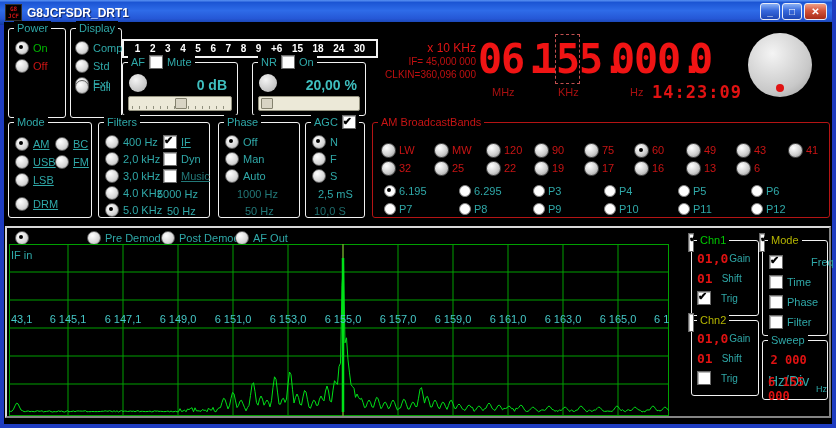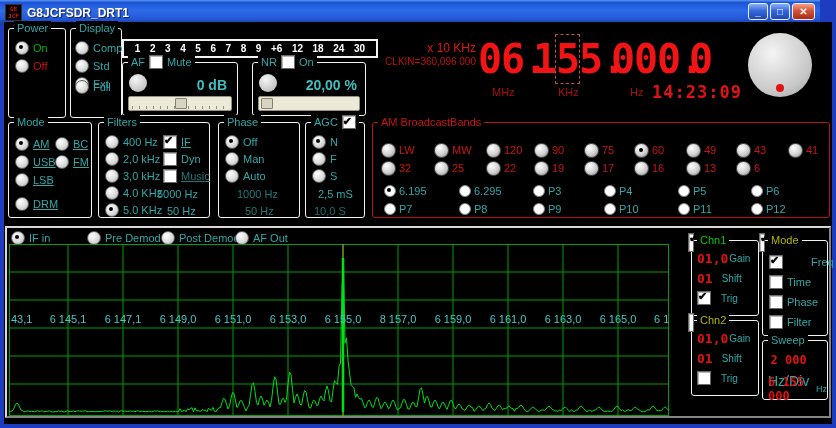--- a/index.html
+++ b/index.html
@@ -1,19 +1,19 @@
 <!DOCTYPE html>
 <html><head>
 <meta charset="utf-8">
 <style>
   html,body{margin:0;padding:0;background:#404040;}
   .win{position:relative;width:836px;height:428px;font-family:"Liberation Sans",sans-serif;
        background:#1E3CC0;overflow:hidden;-webkit-font-smoothing:antialiased;}
   
-  .titlebar{position:absolute;left:0;top:0;right:16px;height:25px;
+  .titlebar{position:absolute;left:0;top:0;right:4px;height:25px;
     background:linear-gradient(180deg,#5A93F4 0%,#1C55D4 10%,#2E6BE8 42%,#2557D6 75%,#123A9E 100%);
     display:flex;align-items:center;padding-left:5px;}
   .app-icon{width:15px;height:15px;background:#000;border:1px solid #303030;flex:none;
     font-family:"DejaVu Sans Mono",monospace;font-weight:bold;color:#D01414;font-size:6px;
     line-height:7px;text-align:center;overflow:hidden;}
   .title-text{color:#fff;font-weight:bold;font-size:12px;margin-left:5px;text-shadow:1px 1px 1px #0A1E60;}
   .winbtns{position:absolute;right:5px;top:3px;display:flex;gap:2px;}
   .winbtn{width:18px;height:15px;border-radius:3px;border:1px solid #E8ECF8;color:#fff;
     font-size:10px;font-weight:bold;display:flex;align-items:center;justify-content:center;line-height:1;}
   .btn-min,.btn-max{background:linear-gradient(180deg,#8AB0F4,#3668DC 45%,#1E46B4);}
@@ -134,21 +134,21 @@
       <span>1</span>
       <span>2</span>
       <span>3</span>
       <span>4</span>
       <span>5</span>
       <span>6</span>
       <span>7</span>
       <span>8</span>
       <span>9</span>
       <span>+6</span>
-      <span>12</span>
+      <span>15</span>
       <span>18</span>
       <span>24</span>
       <span>30</span>
     </div>
 
     <div class="grp" style="left:118px;top:40px;width:114px;height:52px;">
       <div class="legend">
         <span>AF</span>
         <span class="cb"></span>
         <span>Mute</span>
@@ -169,20 +169,21 @@
       </div>
       <div class="knob" style="left:6px;top:11px;width:18px;height:18px;"></div>
       <div class="tl" style="position:absolute;right:8px;top:14px;font-size:14px;font-weight:bold;color:#3FBFBF;">20,00 %</div>
       <div class="slider" style="left:5px;top:33px;width:100px;">
         <div class="sl-thumb" style="left:2px;"></div>
       </div>
     </div>
 
     <div class="redinfo" style="left:360px;top:19px;width:112px;">
       <div class="l1">x 10 KHz</div>
+      <div class="l2">IF=  45,000 000</div>
       <div class="l2">CLKIN=360,096 000</div>
     </div>
 
     <div class="freq" style="left:474px;top:12px;width:252px;height:50px;">
       <span class="dig seg">0</span>
       <span class="dig seg">6</span>
       <span class="dig dot seg">.</span>
       <span class="dig seg">1</span>
       <span class="dig seg hl">5</span>
       <span class="dig seg">5</span>
@@ -426,21 +427,21 @@
           <span class="plbl">P11</span>
         </div>
       <div class="bitem" style="left:378px;top:79px;">
           <span class="rdp"></span>
           <span class="plbl">P12</span>
         </div>
     </div>
 
     <div class="panel" style="left:1px;top:204px;width:822px;height:188px;">
 
-      <div class="row" style="left:4px;top:3px;">
+      <div class="row" style="left:4px;top:3px;flex-direction:column;">
         <span class="rd sel"></span>
         <span class="tl">IF in</span>
       </div>
       <div class="row" style="left:80px;top:3px;">
         <span class="rd"></span>
         <span class="tl">Pre Demod</span>
       </div>
       <div class="row" style="left:154px;top:3px;">
         <span class="rd"></span>
         <span class="tl">Post Demod</span>
@@ -474,21 +475,21 @@
           <line id="main-peak" x1="334" y1="14" x2="334" y2="168" stroke="#00E018" stroke-width="2.5"></line>
         </svg>
         
         <span class="axislbl" style="left:2px;top:69px;">43,1</span>
         <span class="axislbl" style="left:32px;top:69px;width:54px;text-align:center;">6 145,1</span>
         <span class="axislbl" style="left:87px;top:69px;width:54px;text-align:center;">6 147,1</span>
         <span class="axislbl" style="left:142px;top:69px;width:54px;text-align:center;">6 149,0</span>
         <span class="axislbl" style="left:197px;top:69px;width:54px;text-align:center;">6 151,0</span>
         <span class="axislbl" style="left:252px;top:69px;width:54px;text-align:center;">6 153,0</span>
         <span class="axislbl" style="left:307px;top:69px;width:54px;text-align:center;">6 155,0</span>
-        <span class="axislbl" style="left:362px;top:69px;width:54px;text-align:center;">8 157,0</span>
+        <span class="axislbl" style="left:362px;top:69px;width:54px;text-align:center;">6 157,0</span>
         <span class="axislbl" style="left:417px;top:69px;width:54px;text-align:center;">6 159,0</span>
         <span class="axislbl" style="left:472px;top:69px;width:54px;text-align:center;">6 161,0</span>
         <span class="axislbl" style="left:527px;top:69px;width:54px;text-align:center;">6 163,0</span>
         <span class="axislbl" style="left:582px;top:69px;width:54px;text-align:center;">6 165,0</span>
         <span class="axislbl" style="left:645px;top:69px;">6 1</span>
       </div>
 
       <div class="grp" style="left:684px;top:12px;width:66px;height:74px;">
         <div class="legend grn2">Chn1</div>
         <span class="cb on leg-cb-r"></span>

